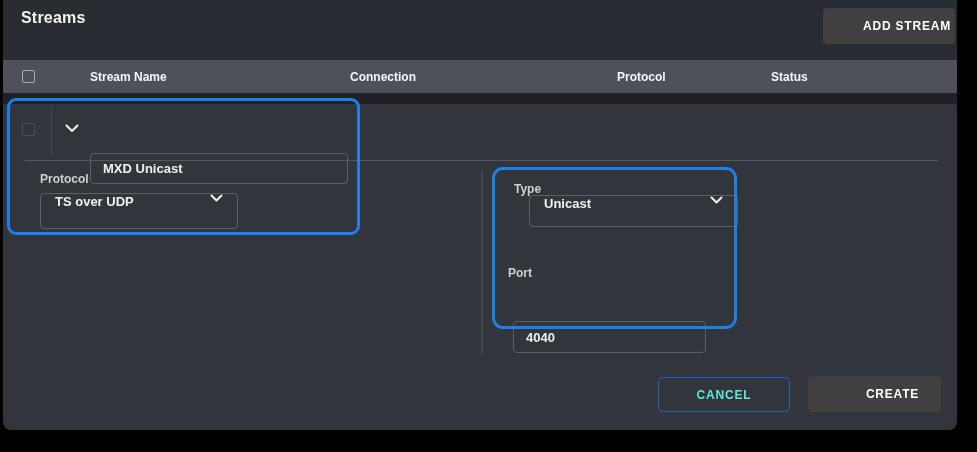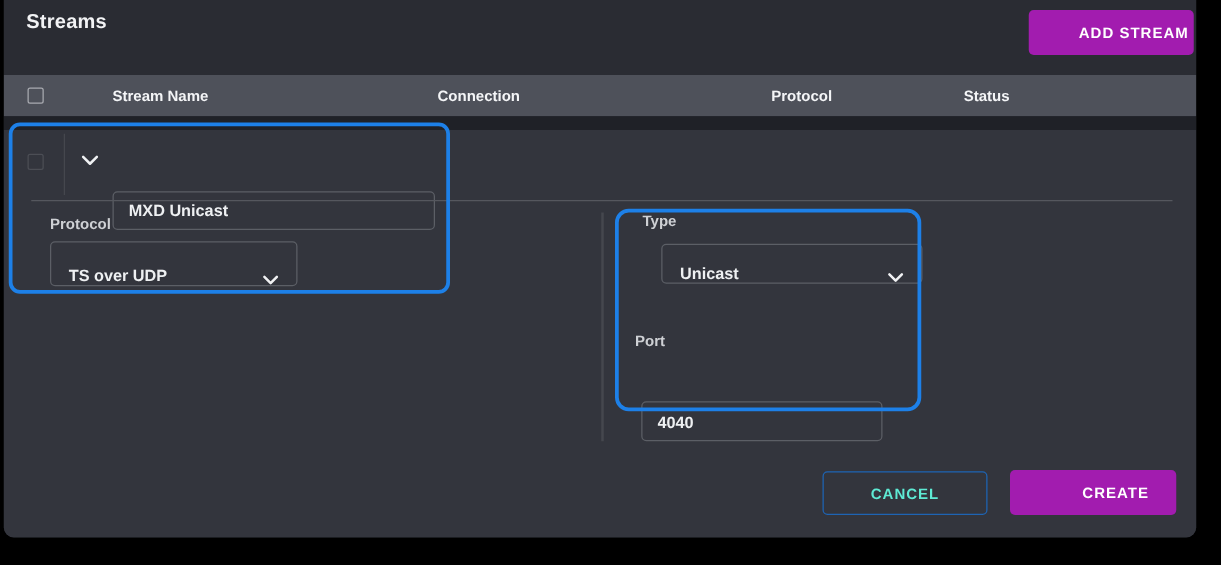--- a/index.html
+++ b/index.html
@@ -4,21 +4,21 @@
 <style>
   * { margin:0; padding:0; box-sizing:border-box; }
   html,body { width:977px; height:452px; background:#000; overflow:hidden;
     font-family:"Liberation Sans", sans-serif; }
   .panel { position:absolute; left:3px; top:0; width:954px; height:430px;
     background:#2a2c33; border-radius:0 0 8px 8px; overflow:hidden; }
   .page-title { position:absolute; left:18px; top:9px; font-size:16px; font-weight:700;
     color:#f2f3f5; letter-spacing:.2px; }
   .btn { display:flex; align-items:center; justify-content:center;
     font-size:12px; font-weight:700; letter-spacing:.8px; border-radius:4px; cursor:pointer; }
-  .btn-primary { background:#a21caf; color:#fff; border:none;padding-left:36px; }
+  .btn-primary { background:#404040; color:#fff; border:none;padding-left:36px; }
   .add-stream { position:absolute; left:820px; top:8px; width:132px; height:36px; }
   .table-header { position:absolute; left:0; top:60px; width:954px; height:33px;
     background:#4e515a; }
   .th { position:absolute; top:0; height:33px; display:flex; align-items:center;
     font-size:12px; font-weight:700; color:#f4f5f7; }
   .checkbox { width:13px; height:13px; border-radius:2px; background:transparent; }
   .cb-header { position:absolute; left:19px; top:70px; border:1.5px solid #a9abb1; }
   .cb-row { position:absolute; left:19px; top:123px; border:1.5px solid #4c4e55; }
   .shadow-gap { position:absolute; left:0; top:93px; width:954px; height:11px; background:#1f2127; }
   .card { position:absolute; left:0; top:104px; width:954px; height:326px;
@@ -27,21 +27,21 @@
   .row-chevron { position:absolute; left:61px; top:122px; width:16px; height:12px;
     display:flex; align-items:center; justify-content:center; cursor:pointer; }
   .text-input { position:absolute; background:transparent; border:1px solid #5c5f66;
     border-radius:4px; color:#eef0f2; font-family:"Liberation Sans", sans-serif;
     font-size:13px; font-weight:700; padding-left:12px; outline:none;margin-top:36px; }
   .name-input { left:87px; top:117px; width:258px; height:31px; }
   .h-divider { position:absolute; left:22px; top:160px; width:913px; height:1px; background:#55575e; }
   .v-divider { position:absolute; left:478px; top:170px; width:2px; height:183px; background:#45474e; }
   .field-label { position:absolute; font-size:12px; font-weight:700; color:#ced0d4; }
   .select { position:absolute; border:1px solid #5c5f66; border-radius:4px;
-    display:flex; align-items:flex-end; justify-content:space-between;
+    display:flex; align-items:flex-start; justify-content:space-between;
     padding:0 14px 0 14px; cursor:pointer; background:transparent; }
   .select .val { font-size:13px; font-weight:700; color:#eef0f2; }
   .protocol-select { left:37px; top:193px; width:198px; height:36px; }
   .type-select { left:526px; top:195px; width:209px; height:32px; }
   .port-input { left:510px; top:285px; width:193px; height:32px; }
   .hl-box { position:absolute; border:3px solid #1d80e8; pointer-events:none; }
   .hl-left { left:4px; top:98px; width:353px; height:137px; border-radius:9px; }
   .hl-right { left:489px; top:167px; width:245px; height:162px; border-radius:11px; }
   .cancel { position:absolute; left:655px; top:377px; width:132px; height:35px;
     background:transparent; border:1.5px solid #1e64b4; color:#5eead4; }
@@ -86,21 +86,21 @@
   <span class="field-label" style="left:37px; top:172px">Protocol</span>
   <div class="select protocol-select">
     <span class="val">TS over UDP</span>
     <span class="icon-wrap">
       <svg width="13" height="8" viewBox="0 0 13 8">
           <path d="M1.5 1.5l5 5 5-5" stroke="#f0f1f3" stroke-width="2" fill="none" stroke-linecap="round" stroke-linejoin="round"></path>
         </svg>
     </span>
   </div>
 
-  <span class="field-label" style="left:511px; top:170px">Type</span>
+  <span class="field-label" style="left:511px; top:182px">Type</span>
   <div class="select type-select">
     <span class="val">Unicast</span>
     <span class="icon-wrap">
       <svg width="13" height="8" viewBox="0 0 13 8">
           <path d="M1.5 1.5l5 5 5-5" stroke="#f0f1f3" stroke-width="2" fill="none" stroke-linecap="round" stroke-linejoin="round"></path>
         </svg>
     </span>
   </div>
 
   <span class="field-label" style="left:505px; top:266px">Port</span>

